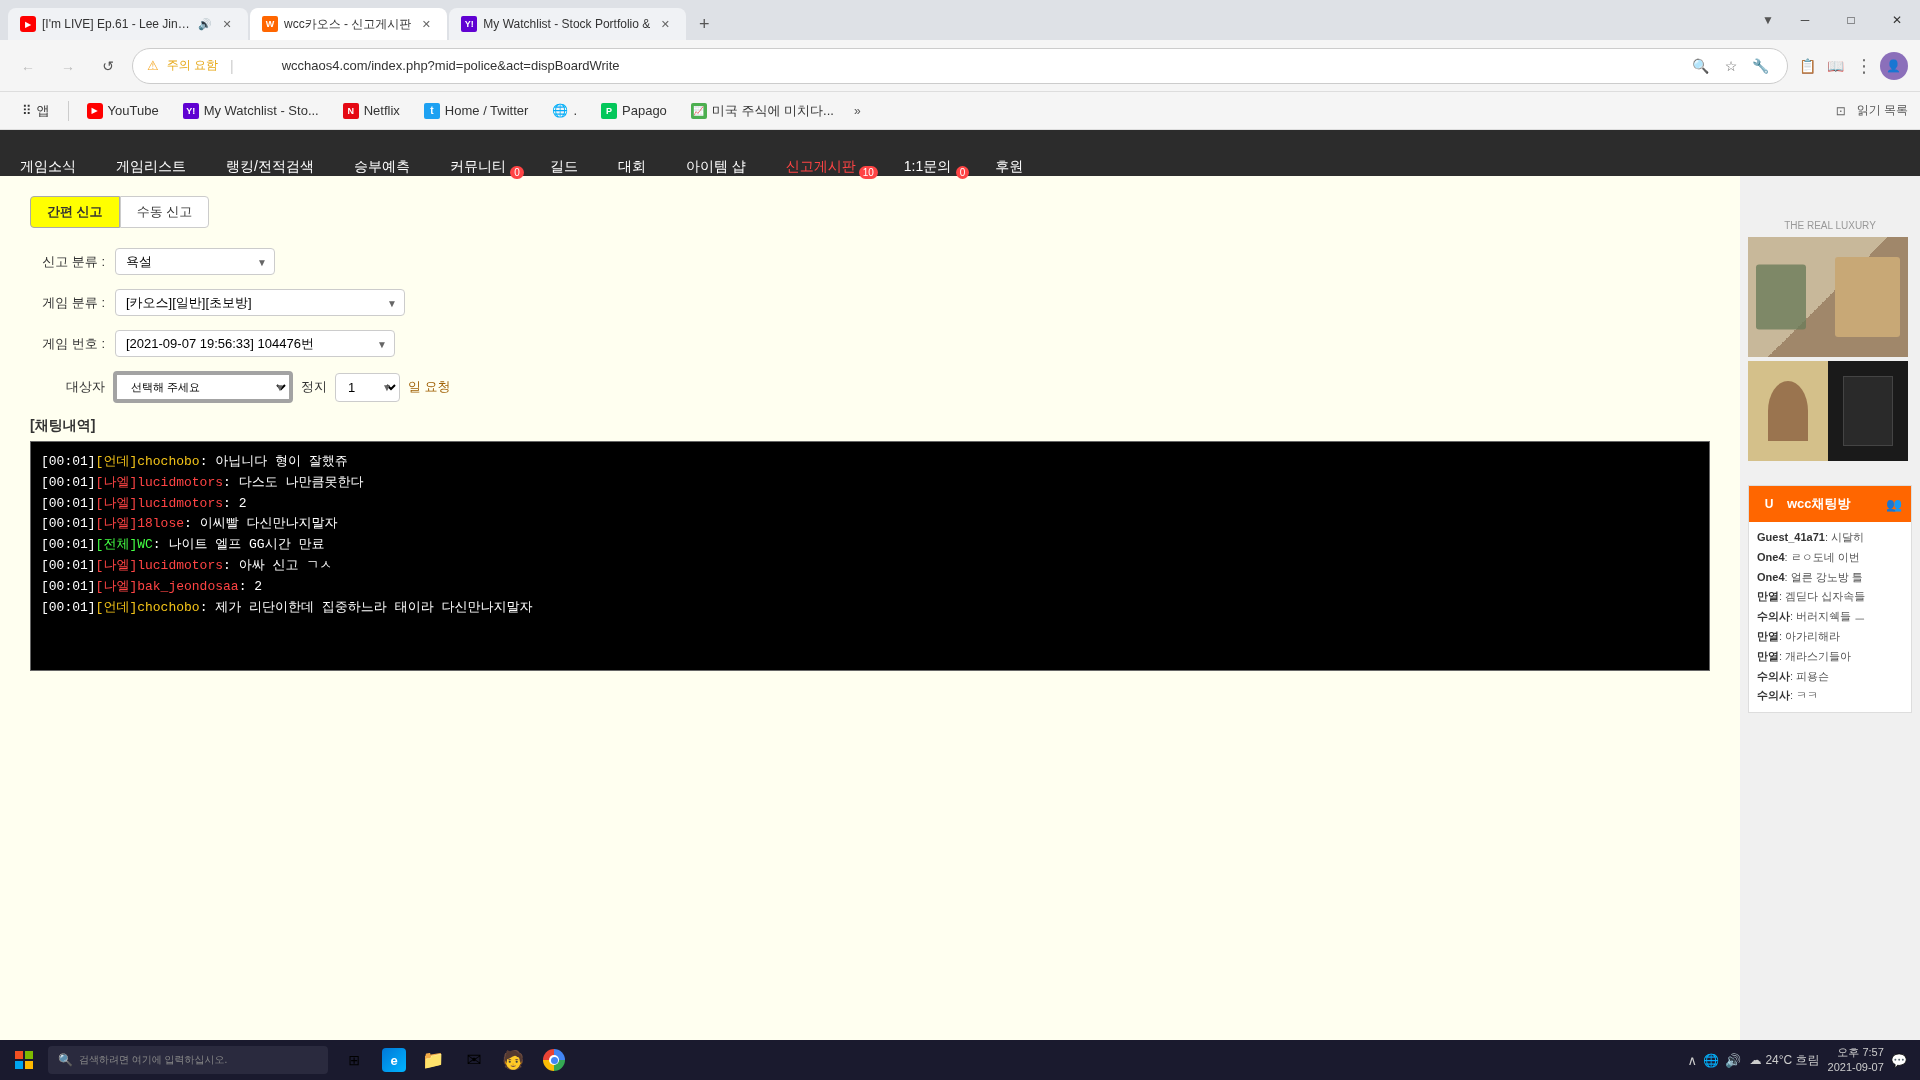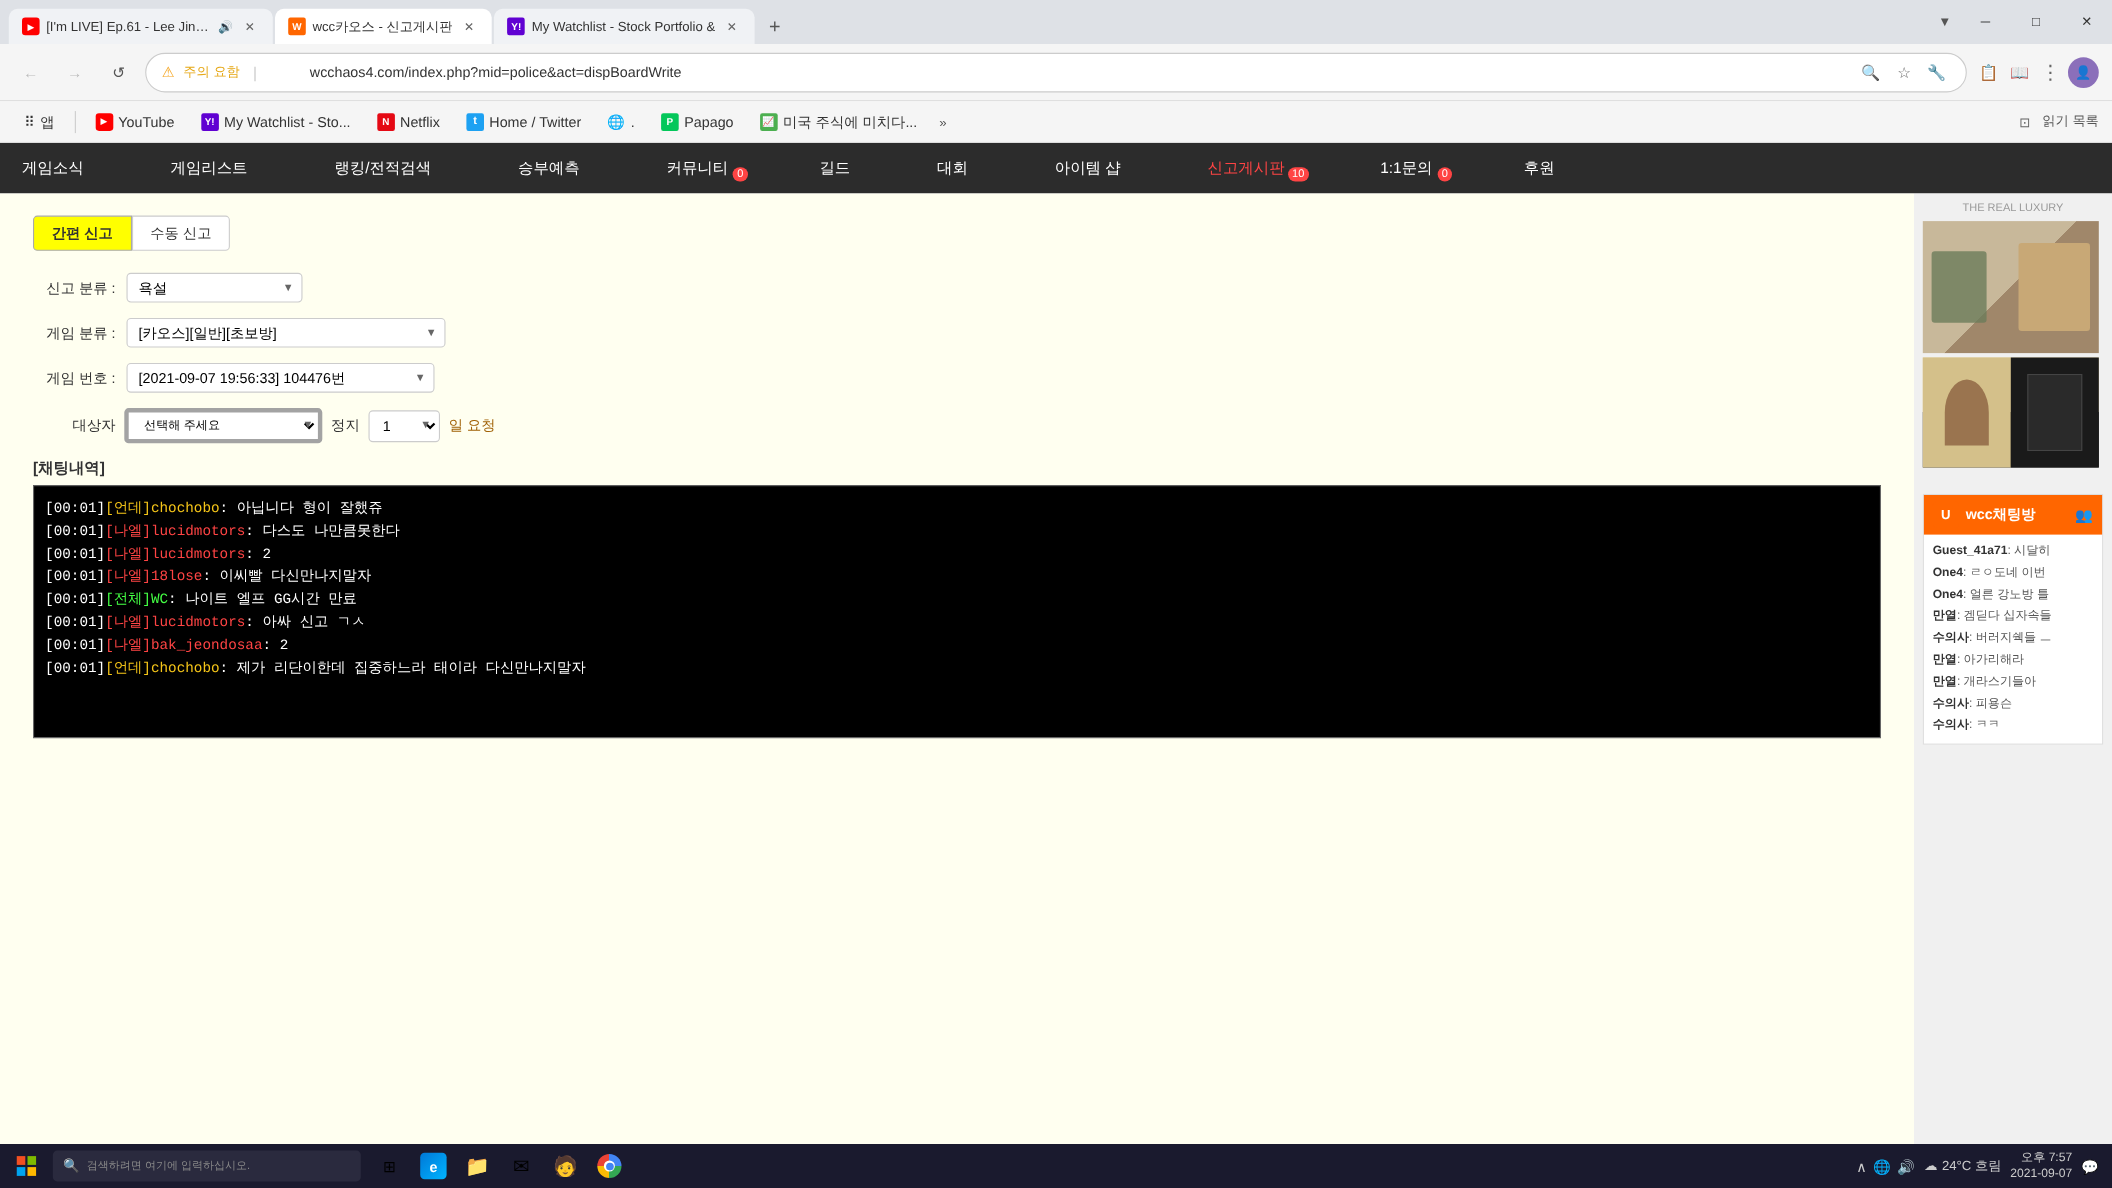--- a/index.html
+++ b/index.html
@@ -99,22 +99,21 @@
       font-size: 13px; color: #333; cursor: pointer; white-space: nowrap;
     }
     .bm-more { font-size: 12px; color: #555; cursor: pointer; padding: 4px 6px; }
     .bm-separator { width: 1px; height: 20px; background: #ccc; margin: 0 4px; }
 
     
     .nav-menu {
       background: #2c2c2c;
       height: 46px;
       display: flex;
-      align-items: center;
-      gap: 39px;
+      align-items: flex-end;
     }
     .nav-item {
       display: flex; align-items: center; padding: 0 20px;
       color: white; font-size: 14px; cursor: pointer;
       white-space: nowrap; font-weight: 400;
       position: relative;
     }
     .nav-item.active { color: #ff4444; }
     .nav-badge {
       background: #ff4444; color: white; border-radius: 10px;
@@ -254,20 +253,21 @@
 
     
     .right-sidebar {
       width: 180px;
       background: #f0f0f0;
       overflow-y: auto;
       flex-shrink: 0;
     }
     .sidebar-ad {
       padding: 8px;
+      margin-top: 36px;
     }
     .sidebar-ad-title {
       font-size: 10px;
       color: #999;
       text-align: center;
       margin-bottom: 6px;
     }
     .ad-image-placeholder {
       width: 160px;
       height: 120px;

